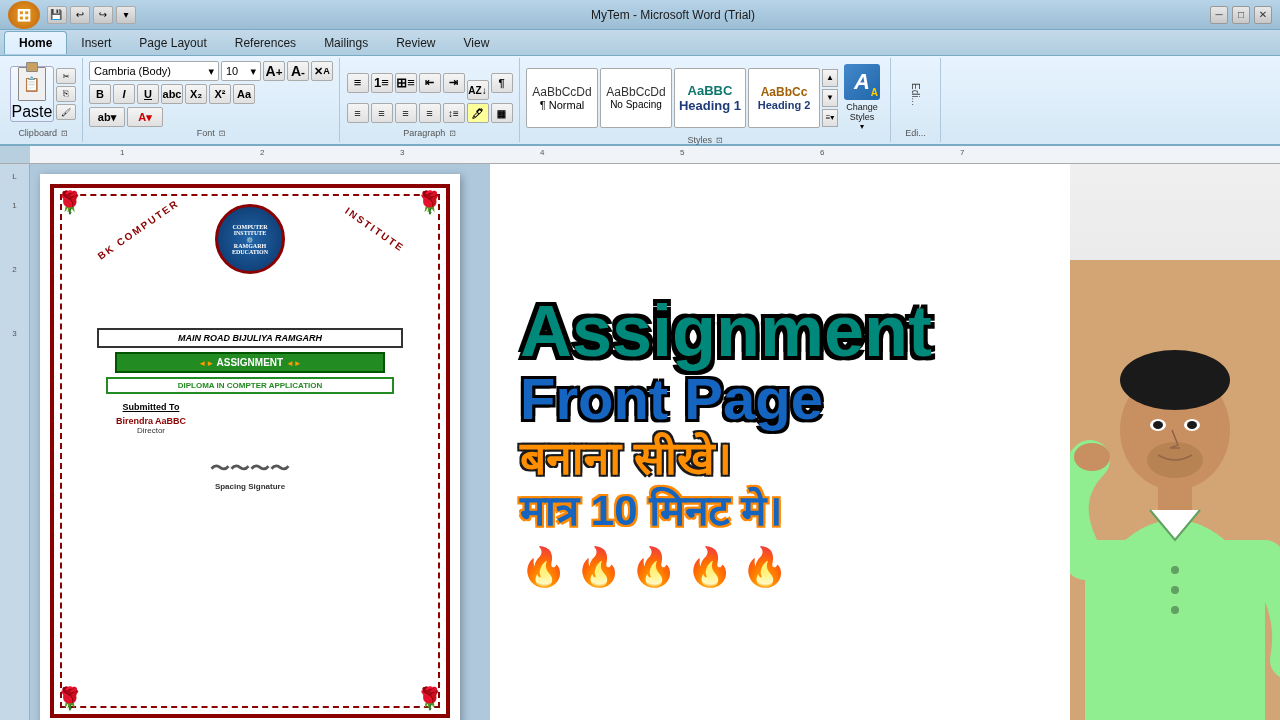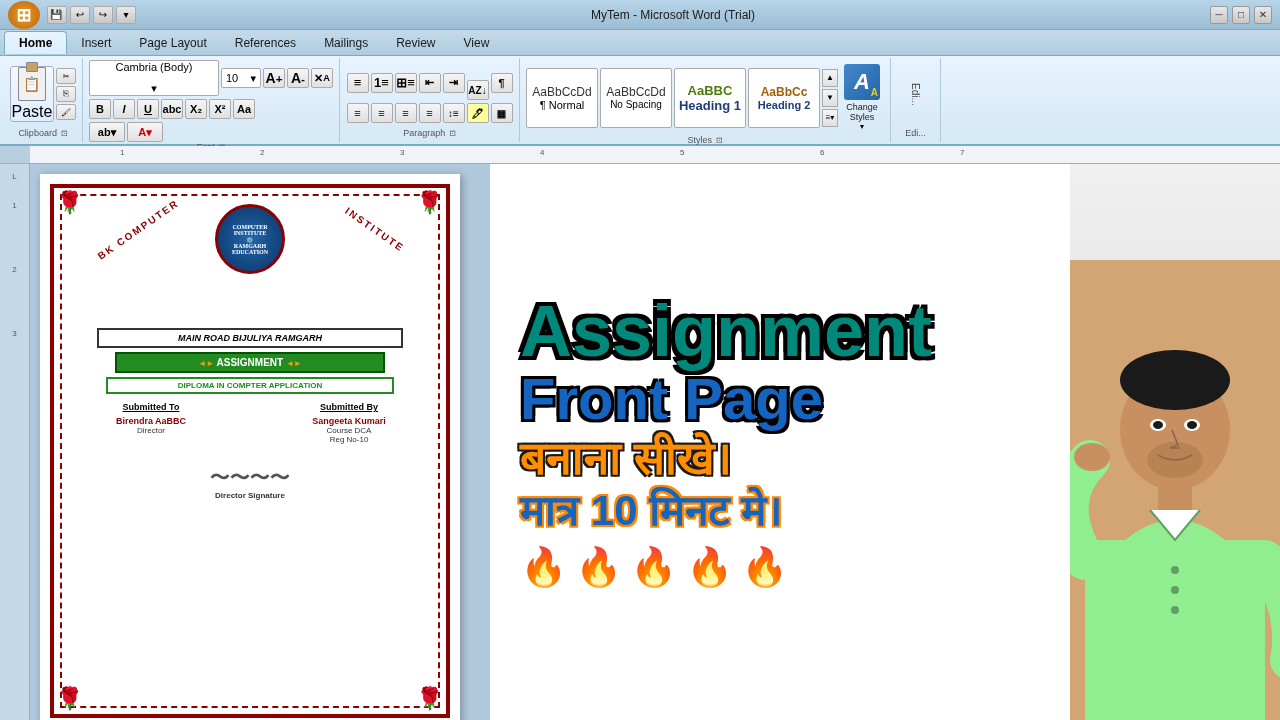--- a/index.html
+++ b/index.html
@@ -144,28 +144,28 @@
     }
 
     
     .font-row {
       display: flex; flex-direction: column; gap: 3px;
     }
     .font-row-1, .font-row-2, .font-row-3 {
       display: flex; align-items: center; gap: 2px;
     }
     .font-selector {
-      width: 130px; height: 36px;
+      width: 130px; height: 20px;
       background: white;
       border: 1px solid #aaa;
       border-radius: 2px;
       font-size: 11px;
       padding: 0 4px;
       cursor: pointer;
-      display: flex; align-items: center; justify-content: space-between; flex-direction: column;
+      display: flex; align-items: center; justify-content: space-between;
     }
     .size-selector {
       width: 40px; height: 20px;
       background: white;
       border: 1px solid #aaa;
       border-radius: 2px;
       font-size: 11px;
       padding: 0 4px;
       cursor: pointer;
       display: flex; align-items: center; justify-content: space-between;
@@ -642,21 +642,21 @@
     <div class="ribbon-group-content">
       <div class="style-box style-normal">
         <div style="font-size:12px;color:#333;">AaBbCcDd</div>
         <div class="style-box-text">¶ Normal</div>
       </div>
       <div class="style-box">
         <div style="font-size:12px;color:#333;">AaBbCcDd</div>
         <div class="style-box-text">No Spacing</div>
       </div>
       <div class="style-box style-heading1">
-        <div style="font-size:13px;color:#4d7c0f;font-weight:bold;">AaBBC</div>
+        <div style="font-size:13px;color:#0f766e;font-weight:bold;">AaBBC</div>
         <div class="style-box-text" style="color:#1f3c78;font-weight:bold;">Heading 1</div>
       </div>
       <div class="style-box style-heading2">
         <div style="font-size:12px;color:#a16207;font-weight:bold;">AaBbCc</div>
         <div class="style-box-text" style="color:#1f3c78;font-weight:bold;">Heading 2</div>
       </div>
       <div class="styles-scroll">
         <div class="styles-scroll-btn">▲</div>
         <div class="styles-scroll-btn">▼</div>
         <div class="styles-scroll-btn">≡▾</div>
@@ -744,31 +744,25 @@
           </div>
 
           <div class="diploma-badge">DIPLOMA IN COMPTER APPLICATION</div>
 
           <div class="submitted-row">
             <div class="submitted-col">
               <div class="submitted-label">Submitted To</div>
               <div class="submitted-name">Birendra AaBBC</div>
               <div class="submitted-detail">Director</div>
             </div>
-            <div class="submitted-col">
-              <div class="submitted-label">Submitted By</div>
-              <div class="submitted-name">Sangeeta Kumari</div>
-              <div class="submitted-detail">Course DCA</div>
-              <div class="submitted-detail">Reg No-10</div>
-            </div>
           </div>
 
           <div class="director-sig">
             <div style="font-size:20px;color:#555;">〜〜〜〜</div>
-            <div>Director Signature</div>
+            <div>Spacing Signature</div>
           </div>
 
         </div>
       </div>
     </div>
 
   </div>
 
   <div id="overlay-content">
     <div class="overlay-text-area">

